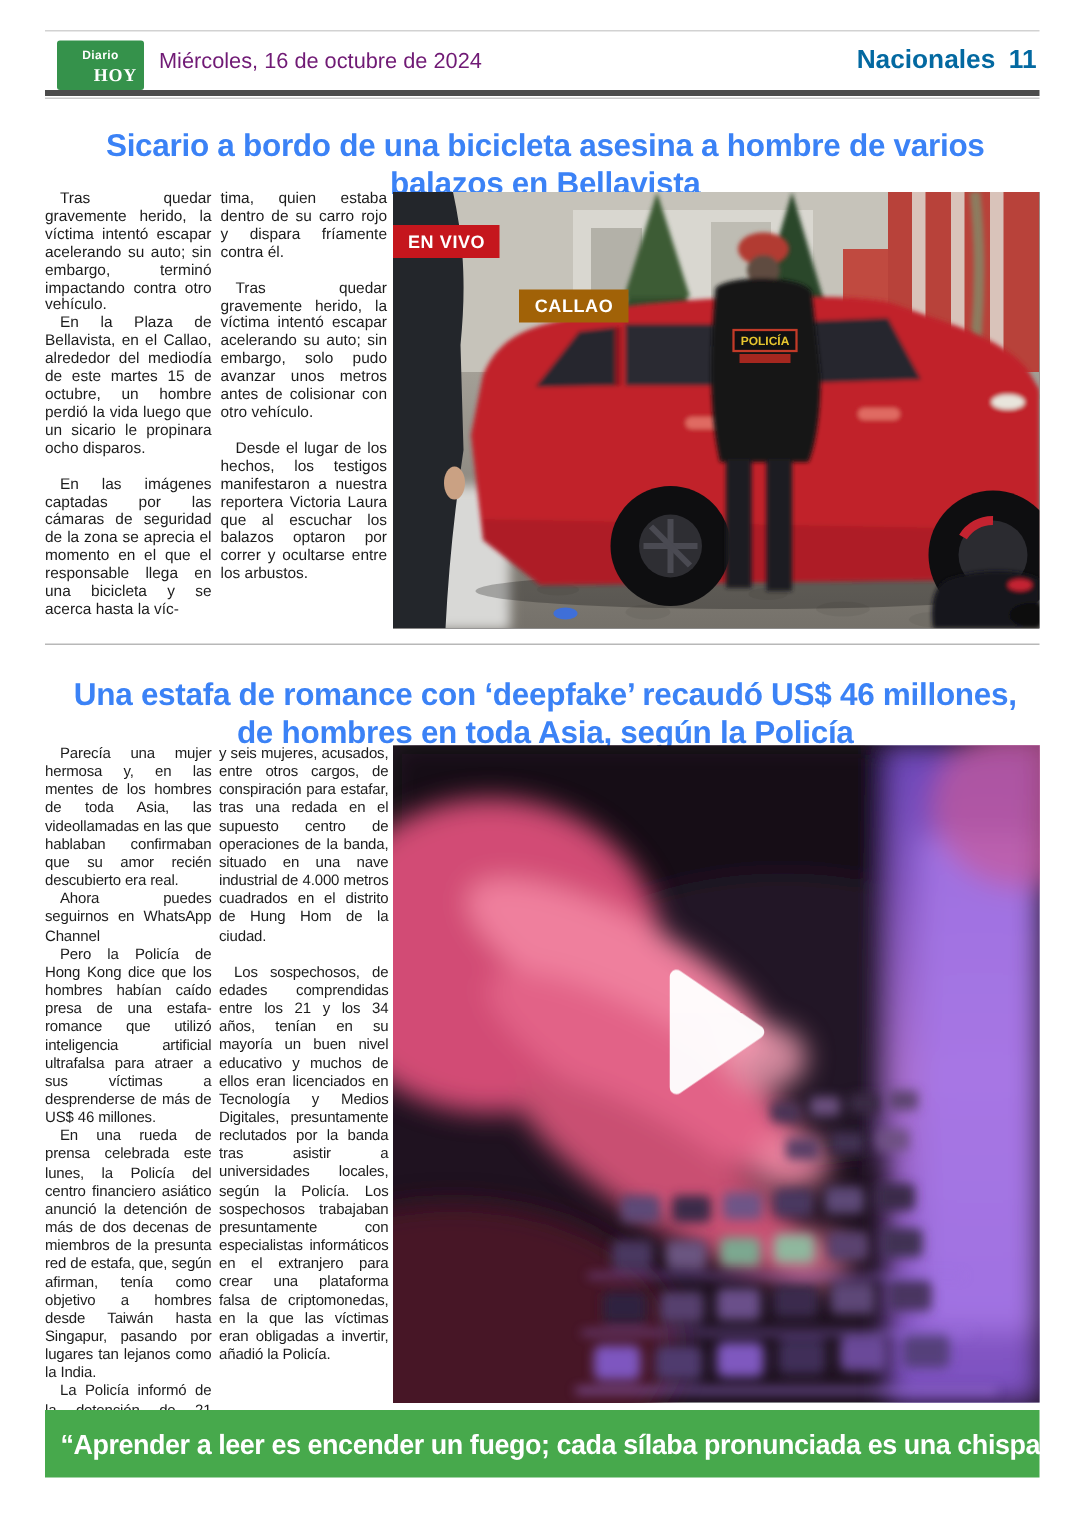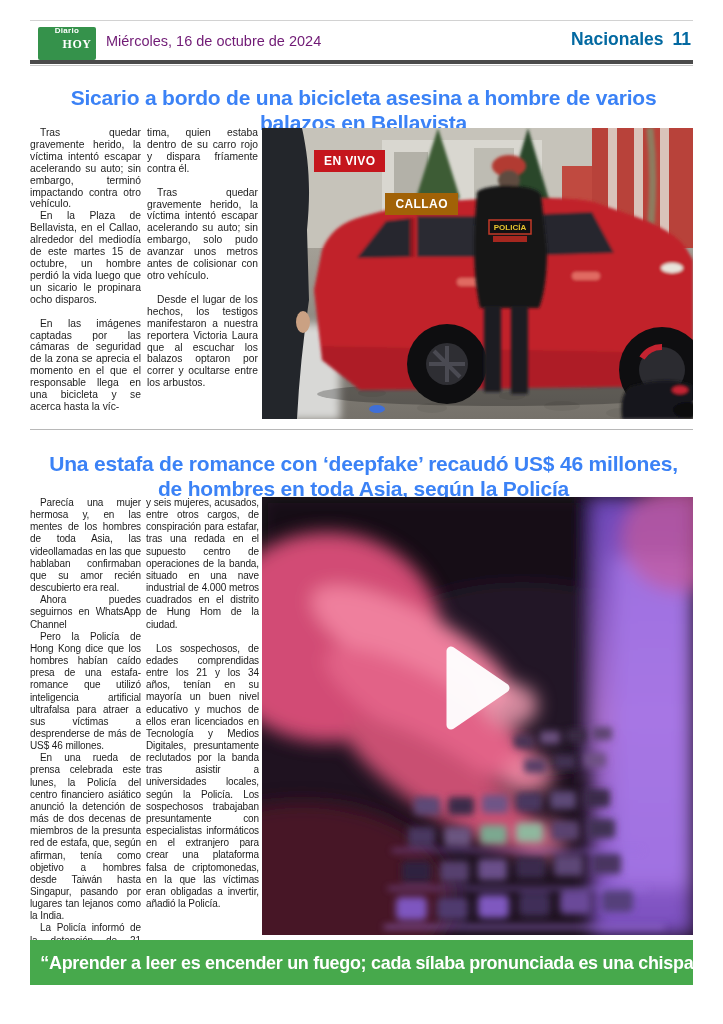--- a/index.html
+++ b/index.html
@@ -1,21 +1,21 @@
 <!DOCTYPE html>
 <html><head>
 <meta charset="utf-8">
 <style>
   html,body{margin:0;padding:0;background:#ffffff;}
   .page{position:relative;width:723px;height:1024px;background:#ffffff;overflow:hidden;
         font-family:"Liberation Sans",sans-serif;color:#1c1c1c;}
   .topline{position:absolute;left:30px;right:30px;top:20px;height:1px;background:#d2d2d2;}
   
   .logo{position:absolute;left:38px;top:27px;width:58px;height:33px;background:#35924b;
-        border-radius:2px;display:flex;flex-direction:column;align-items:center;justify-content:flex-start;}
+        border-radius:2px;display:flex;flex-direction:column;align-items:center;justify-content:flex-end;}
   .logo-top{font-size:8px;font-weight:bold;color:#ffffff;line-height:8px;letter-spacing:.3px;}
   .logo-main{font-family:"Liberation Serif",serif;font-size:12px;font-weight:bold;color:#ffffff;line-height:19px;letter-spacing:.5px;margin-left:20px;}
   .hdr-date{position:absolute;left:106px;top:33px;font-size:14.5px;color:#701a75;}
   .hdr-section{position:absolute;right:32px;top:29px;font-size:17.5px;font-weight:bold;color:#0369a1;}
   .hdr-section .pgnum{margin-left:9px;}
   .rule-thick{position:absolute;left:30px;right:30px;top:60px;height:3.5px;background:#4b4b4b;}
   .rule-thin{position:absolute;left:30px;right:30px;top:65px;height:1px;background:#c9c9c9;}
   
   .headline{position:absolute;left:44px;right:40px;text-align:center;font-weight:bold;color:#3b82f6;
             font-size:21px;line-height:25px;letter-spacing:-.2px;}
@@ -27,21 +27,21 @@
   .a2{font-size:10px;line-height:12.15px;letter-spacing:-.1px;width:111px;top:497px;}
   #a1c1{left:30px;} #a1c2{left:147px;}
   #a2c1{left:30px;} #a2c2{left:146px;width:113px;}
   .col p{margin:0;text-indent:10px;}
   .col p.noindent{text-indent:0;}
   .col p.gap{margin-top:12px;}
   
   .photo{position:absolute;overflow:hidden;background:#222;}
   #photo1{left:262px;top:128px;width:431px;height:291px;}
   #photo2{left:262px;top:497px;width:431px;height:438px;}
-  .badges{position:absolute;left:16px;top:22px;display:flex;gap:0;padding-left:36px;}
+  .badges{position:absolute;left:0;top:22px;display:flex;gap:13px;}
   .badge{height:22px;display:flex;align-items:center;padding:0 10px;color:#fff;
          font-size:12px;font-weight:bold;letter-spacing:.4px;}
   .badge-live{background:#c5161d;}
   .badge-loc{background:#a16207;margin-top:43px;}
   .play-wrap{position:absolute;left:183px;top:148px;width:66px;height:86px;}
   
   .separator{position:absolute;left:30px;right:30px;top:429px;height:1px;background:#b8b8b8;}
   .quote-banner{position:absolute;left:30px;top:940px;width:663px;height:45px;background:#47a94c;
                 display:flex;align-items:center;}
   .quote-banner span{color:#ffffff;font-weight:bold;font-size:18.5px;letter-spacing:-.3px;transform:scaleX(.97);white-space:nowrap;}

